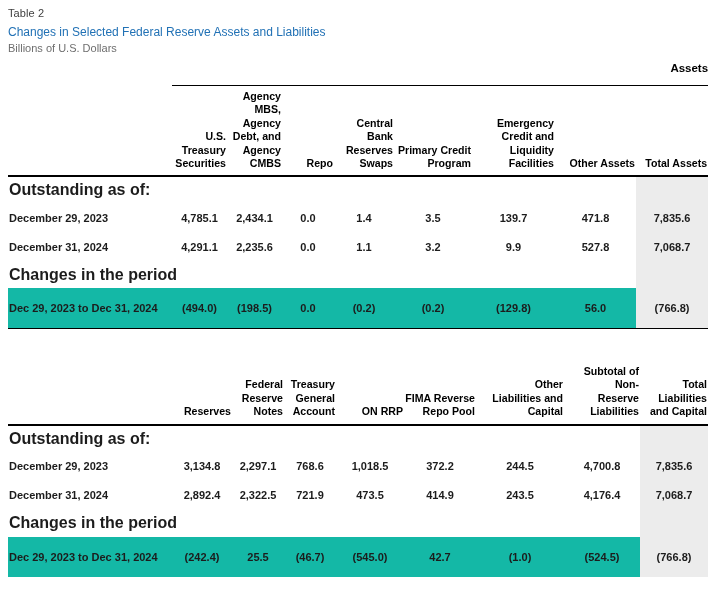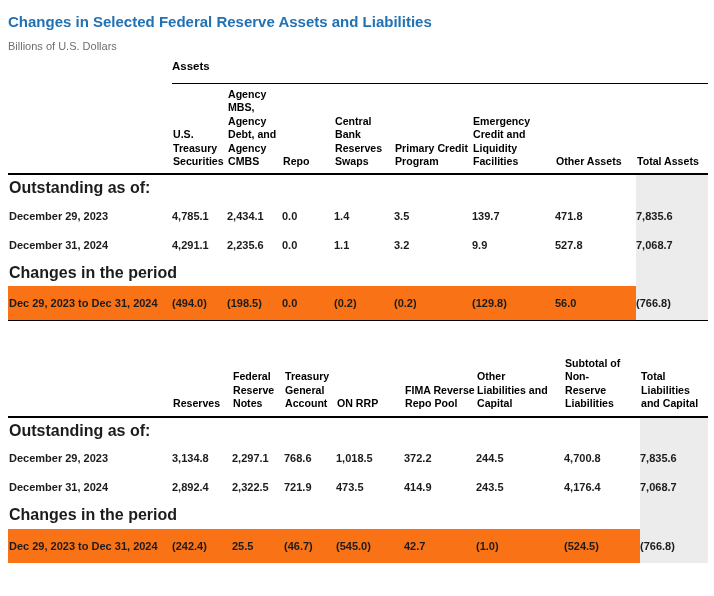--- a/index.html
+++ b/index.html
@@ -5,62 +5,63 @@
   * { margin:0; padding:0; box-sizing:border-box; }
   html,body { background:#ffffff; }
   body {
     width:714px; height:596px; overflow:hidden;
     font-family:"Liberation Sans", sans-serif;
     color:#1c1c1c;
   }
   .page { width:714px; height:596px; padding:7px 6px 0 8px; }
 
   .table-label { font-size:11px; color:#3f3f3f; letter-spacing:.1px; }
-  .page-title  { font-size:15px; font-weight:bold; color:#2171B5; margin-top:6px; }
-  .page-subtitle { font-size:11px; color:#6e6e6e; margin-top:10px; }
+  .page-title  { font-size:12px; font-weight:normal; color:#2171B5; margin-top:6px; }
+  .page-subtitle { font-size:11px; color:#6e6e6e; margin-top:3px; }
 
   table { border-collapse:collapse; table-layout:fixed; width:700px; }
   td, th { overflow:visible; }
 
   
   .group-spacer { border:none; }
   .group-label {
-    text-align:left; font-weight:bold; font-size:11.5px; color:#000;
+    text-align:right; font-weight:bold; font-size:11.5px; color:#000;
     padding:2px 0 11px 0; border-bottom:1.5px solid #000;
   }
   #tbl-liabilities .group-label { padding-top:16px; }
 
   
   .col-head {
-    vertical-align:bottom; text-align:left;
+    vertical-align:bottom; text-align:right;
     font-weight:bold; font-size:10.6px; line-height:13.4px; color:#000;
     white-space:pre-line; padding:4px 1px 5px 1px;
     border-bottom:2px solid #000;
   }
   #tbl-liabilities .col-head { }
   .col-head-spacer { border-bottom:2px solid #000; }
 
   
   tr.r-section td { font-weight:bold; font-size:16px; }
   tr.r-section { height:27px; }
   tr.r-data { height:29px;font-weight:bold; }
-  tr.r-shaded { height:34px; background:#f97316; }
+  tr.r-shaded { height:40px; background:#14b8a6; }
   tr.bottom-line td { border-bottom:1.5px solid #000; }
   td { vertical-align:middle; }
   .row-label { text-align:left; font-size:11px; padding-left:1px; }
-  .num { text-align:left; font-size:11px; }
+  .num { text-align:center; font-size:11px; }
   .total-shade { background:#ECECEC; }
 
   .spacer-t1 { height:6px; }
   .spacer-t2 { height:32px; }
 </style>
 </head>
 <body>
 
 <div class="page">
+  <div class="table-label">Table 2</div>
   <div class="page-title">Changes in Selected Federal Reserve Assets and Liabilities</div>
   <div class="page-subtitle">Billions of U.S. Dollars</div>
 
   <div class="spacer-t1"></div>
   <table id="tbl-assets">
       <colgroup>
         <col style="width: 164px;">
         <col style="width: 55px;">
         <col style="width: 55px;">
         <col style="width: 52px;">

